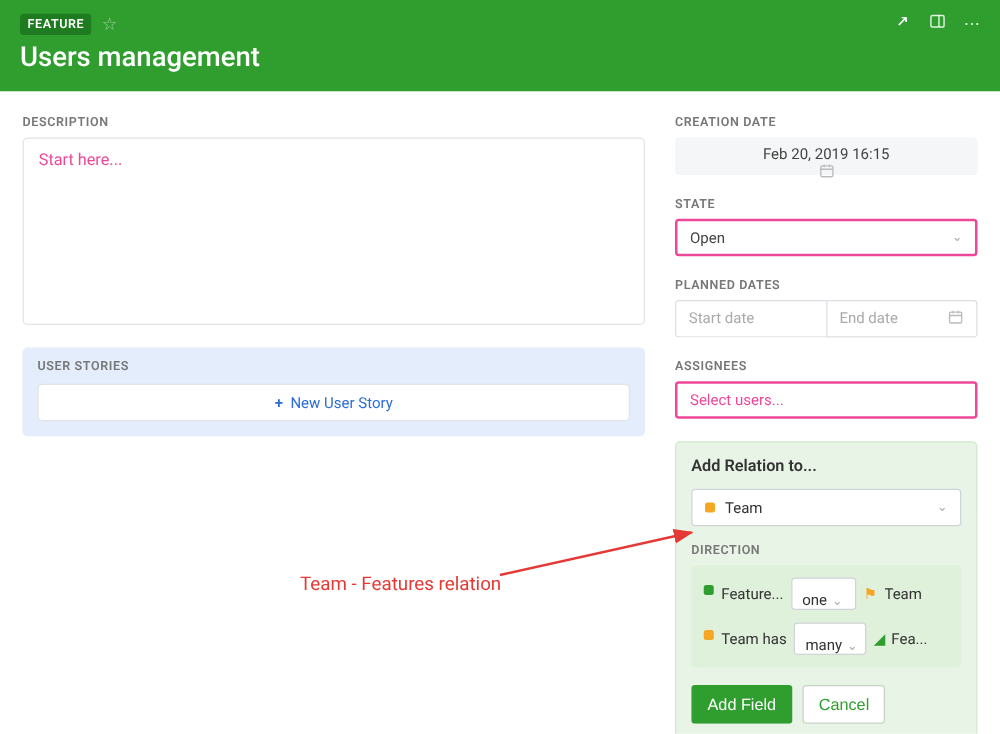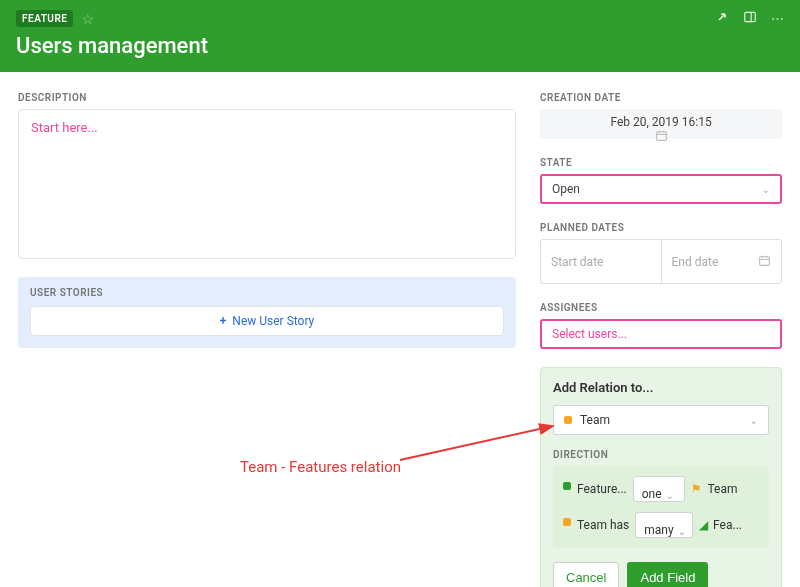--- a/index.html
+++ b/index.html
@@ -28,21 +28,21 @@
   .new-story-btn { background: #fff; border: 1px solid #e1e3e6; border-radius: 4px; width: 100%; padding: 7px; text-align: center; color: #2c6cd6; font-size: 12px; cursor: pointer; display: flex; align-items: center; justify-content: center; gap: 6px; }
   .plus { color: #2c6cd6; font-weight: 600; }
   
   .ro-field { background: #f5f6f7; border-radius: 3px; padding: 6px 10px; font-size: 12px; color: #444; display: flex; justify-content: space-between; align-items: center; height: 30px; flex-direction: column; }
   .cal-icon { color: #bbb; }
   
   .select-field { border: 2px solid #ec4899; border-radius: 3px; padding: 6px 10px; font-size: 12px; color: #444; display: flex; justify-content: space-between; align-items: center; height: 30px; background: #fff; cursor: pointer; }
   .chev { color: #aaa; font-size: 10px; }
   
   .date-pair { display: flex; gap: 0; }
-  .date-pair .input { flex: 1; border: 1px solid #dcdfe3; padding: 6px 10px; font-size: 12px; color: #aaa; height: 45px; display: flex; align-items: center; }
+  .date-pair .input { flex: 1; border: 1px solid #dcdfe3; padding: 6px 10px; font-size: 12px; color: #aaa; height: 30px; display: flex; }
   .date-pair .input:first-child { border-radius: 3px 0 0 3px; border-right: none; }
   .date-pair .input:last-child { border-radius: 0 3px 3px 0; justify-content: space-between; }
   
   .placeholder { color: #ec4899; }
   
   .panel { background: #e8f4e6; border: 1px solid #d0e8cc; border-radius: 4px; padding: 12px; margin-top: 6px; }
   .panel-title { font-size: 13px; font-weight: 600; color: #333; margin-bottom: 10px; }
   .relation-select { background: #fff; border: 1px solid #d0d4d9; border-radius: 3px; padding: 6px 10px; font-size: 12px; display: flex; align-items: center; justify-content: space-between; height: 30px; cursor: pointer; }
   .relation-select .left { display:flex; align-items:center; gap:8px; }
   .chip { width: 8px; height: 8px; border-radius: 2px; display: inline-block; }
@@ -197,22 +197,22 @@
             </span>
             <span class="label-chip">
                 <span class="chip leaf">◢</span>
                 <span class="txt">Fea...</span>
               </span>
           </div>
         </div>
       </div>
 
       <div class="panel-actions">
+        <button class="btn btn-primary">Add Field</button>
         <button class="btn btn-secondary">Cancel</button>
-        <button class="btn btn-primary">Add Field</button>
       </div>
     </div>
   </div>
 </div>
 
 <div class="annot" style="left:240px; top:458px;">Team - Features relation</div>
 <svg class="arrow" style="left:398px; top:420px;" width="165" height="50">
   <defs>
       <marker id="ah" markerWidth="8" markerHeight="8" refX="7" refY="3" orient="auto">
         <path d="M0,0 L8,3 L0,6 Z" fill="#e53935"></path>

